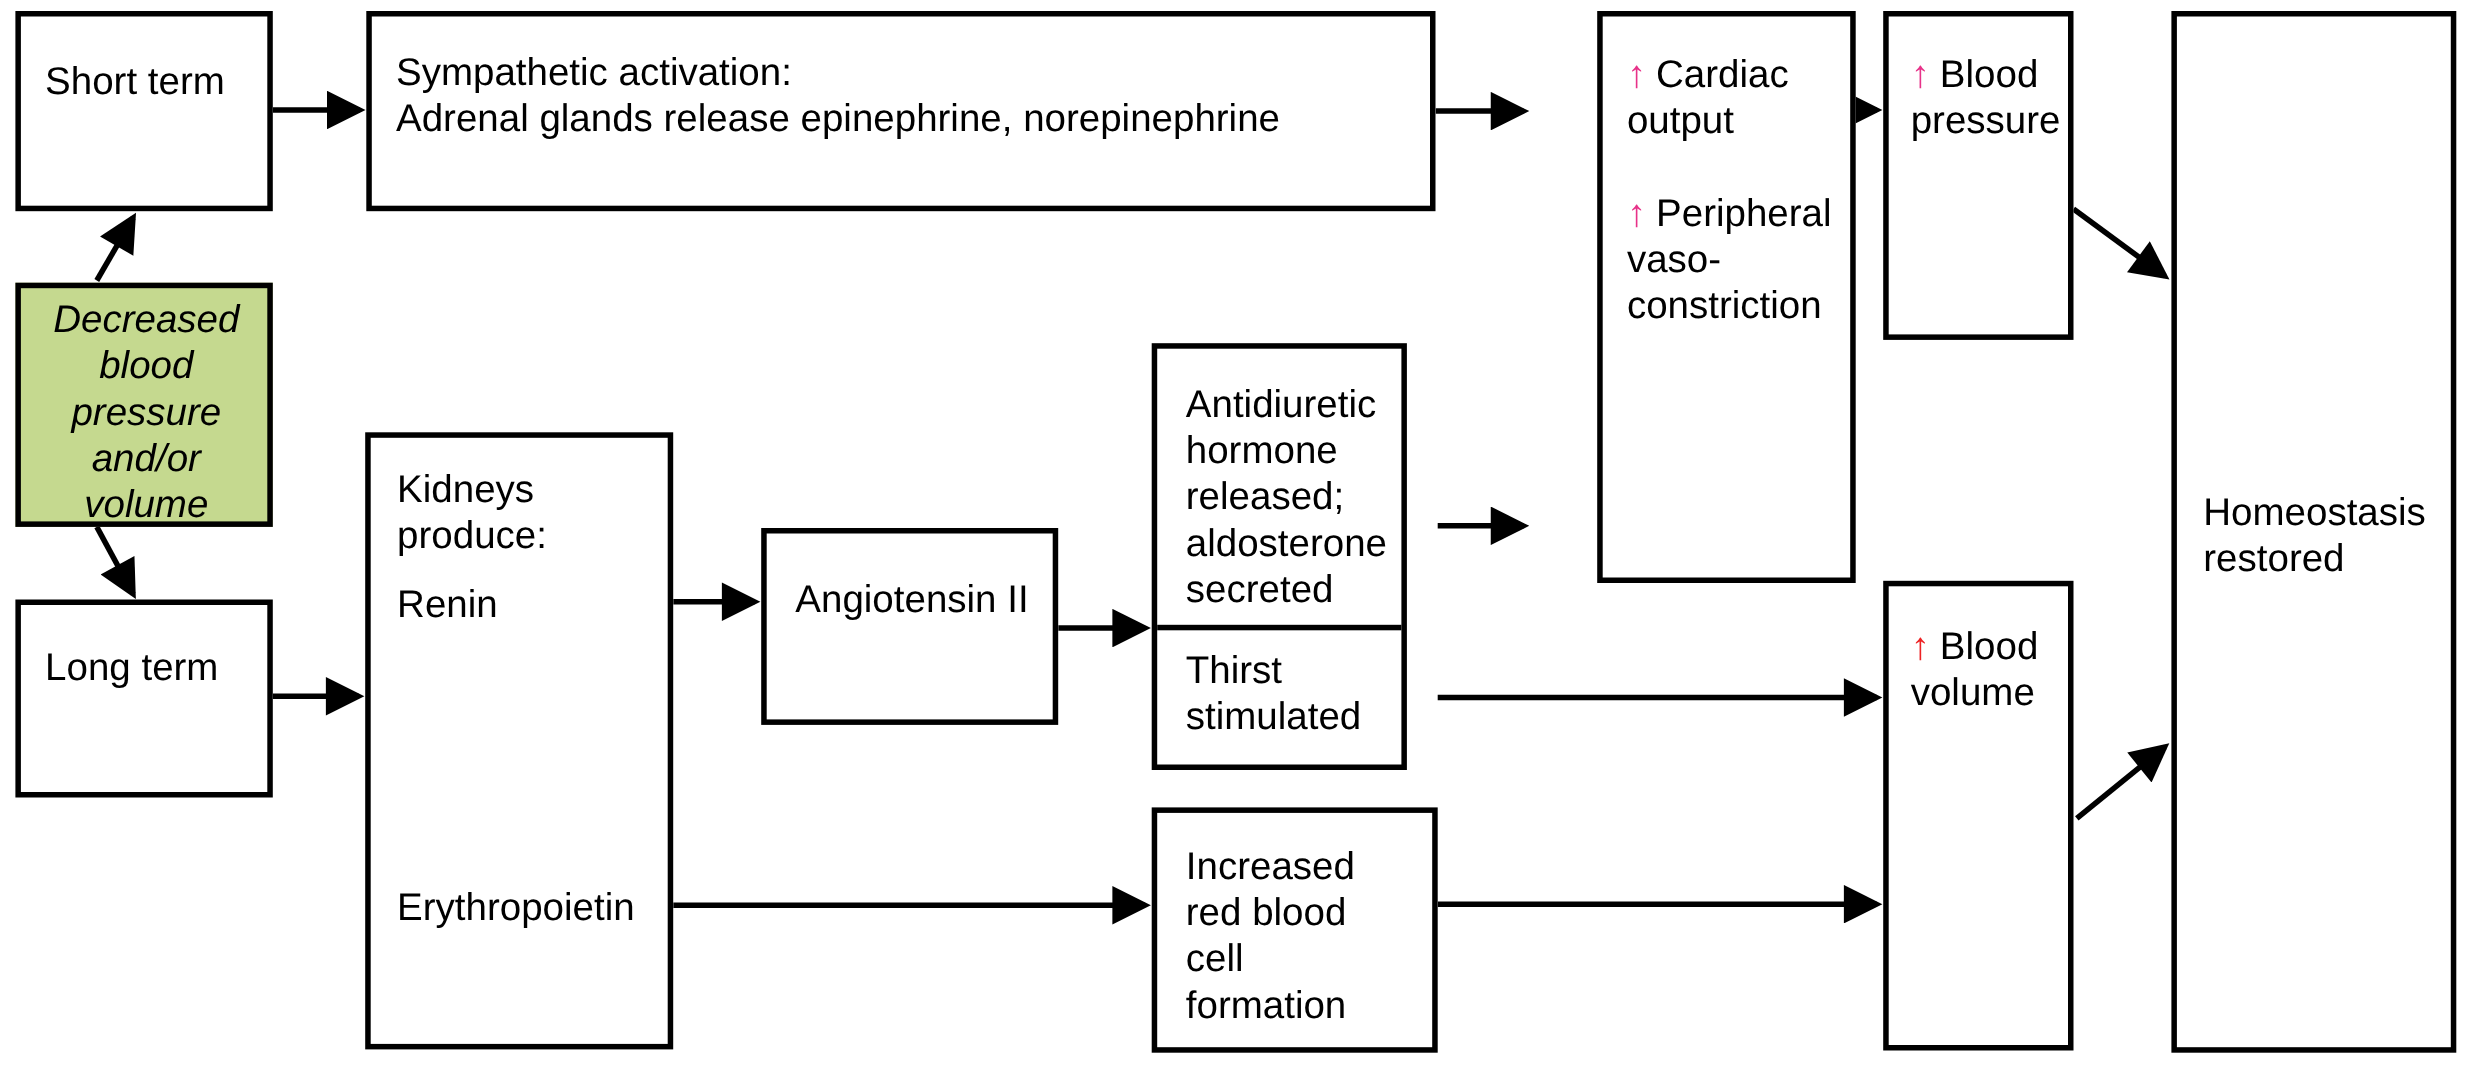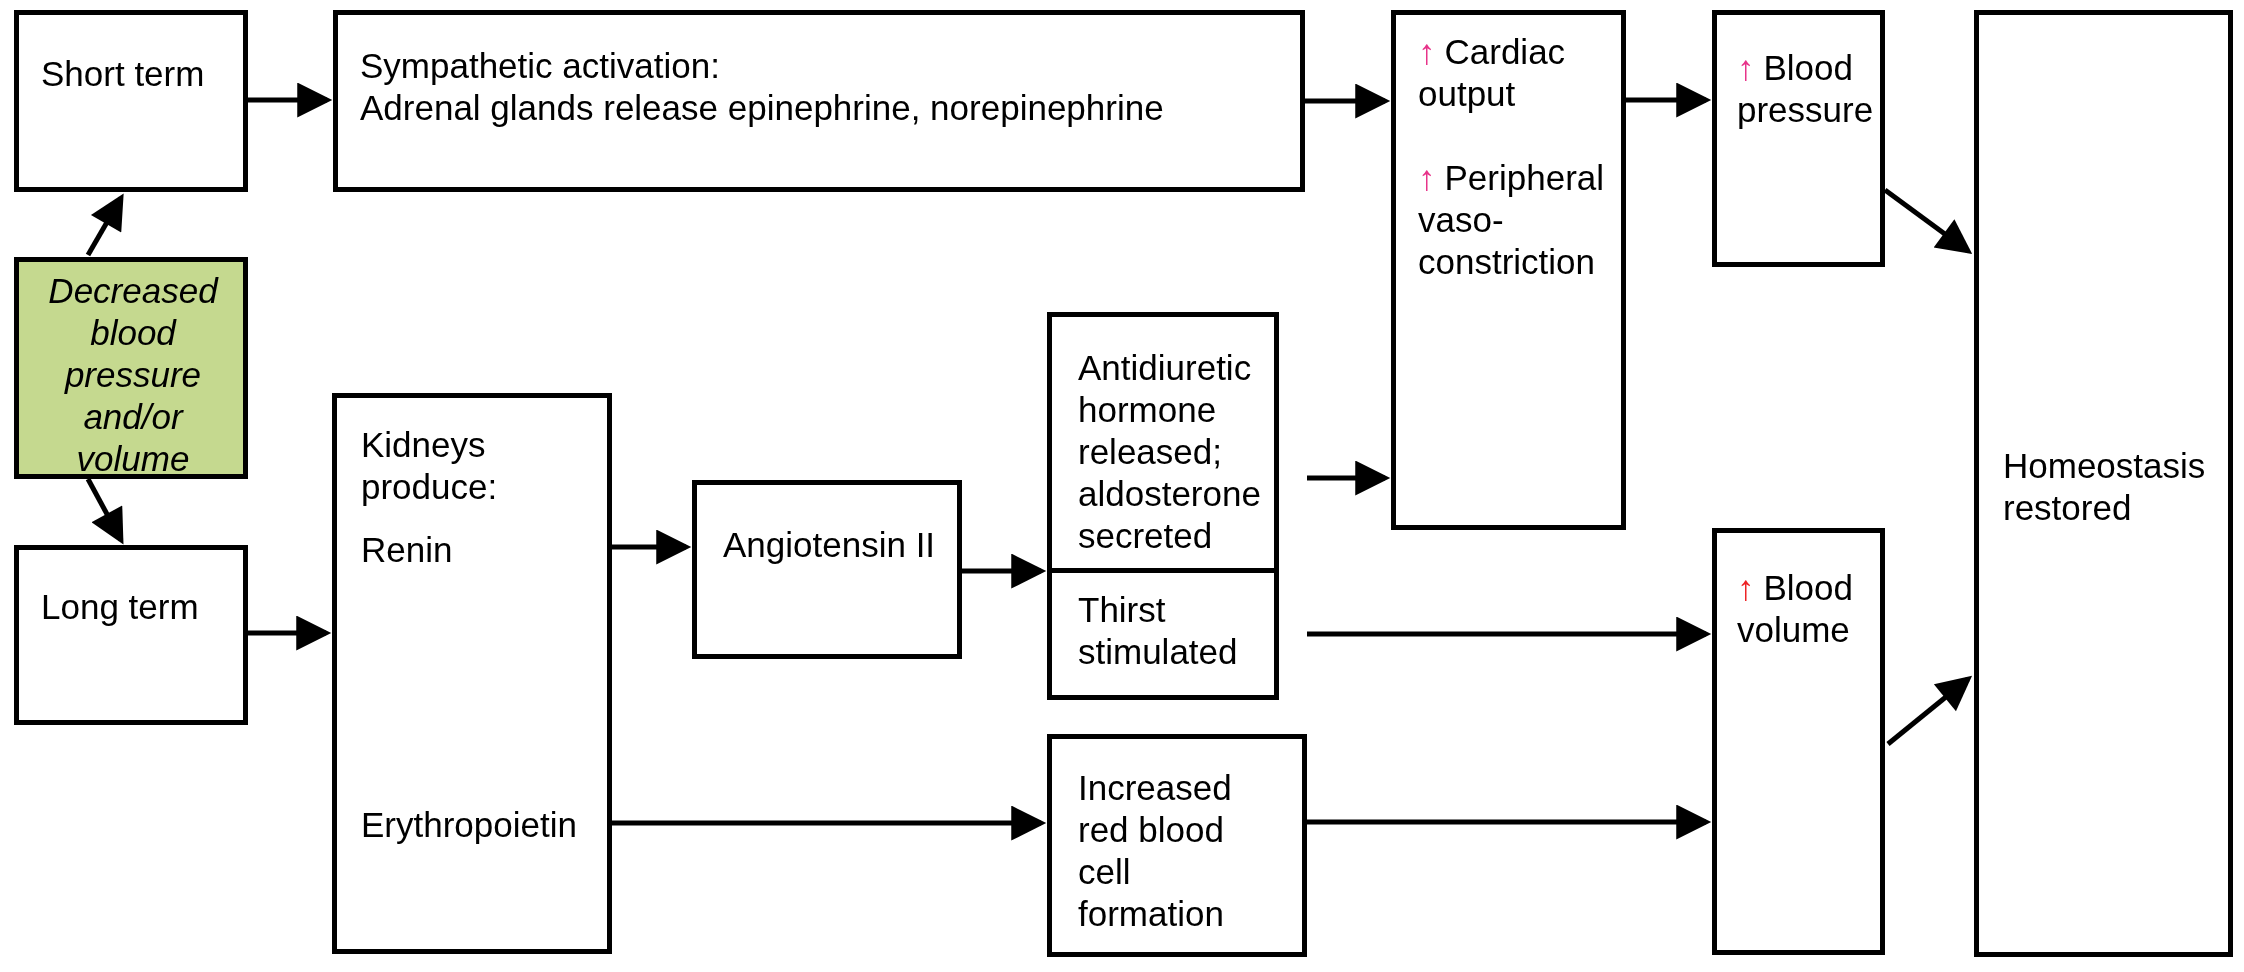--- a/index.html
+++ b/index.html
@@ -37,22 +37,22 @@
 
   .tline { display: block; }
   .spacer { min-height: 42px; }
 
   
   .n-short     { left: 14px;   top: 10px;  width: 234px; height: 182px; padding: 38px 10px 0 22px; }
   .n-decreased { left: 14px;   top: 257px; width: 234px; height: 222px; padding: 8px 14px 0 14px; text-align: center; font-style: italic; }
   .n-decreased .wrapblock { width: 200px; margin: 0 auto; }
   .n-long      { left: 14px;   top: 545px; width: 234px; height: 180px; padding: 36px 10px 0 22px; }
   .n-symp      { left: 333px;  top: 10px;  width: 972px; height: 182px; padding: 30px 12px 0 22px; }
-  .n-cardiac   { left: 1391px; top: 10px;  width: 235px; height: 520px; padding: 16px 14px 0 22px; }
-  .n-bp        { left: 1712px; top: 10px;  width: 173px; height: 257px; padding: 32px 10px 0 20px; }
+  .n-cardiac   { left: 1452px; top: 10px;  width: 235px; height: 520px; padding: 32px 14px 0 22px; }
+  .n-bp        { left: 1712px; top: 10px;  width: 173px; height: 299px; padding: 32px 10px 0 20px; }
   .n-homeo     { left: 1974px; top: 10px;  width: 259px; height: 947px; padding: 430px 12px 0 24px; }
   .n-kidneys   { left: 332px;  top: 393px; width: 280px; height: 561px; }
   .n-kidneys .intro   { position: absolute; left: 24px; top: 26px; width: 185px; }
   .n-kidneys .renin   { position: absolute; left: 24px; top: 131px; }
   .n-kidneys .erythro { position: absolute; left: 24px; top: 406px; white-space: nowrap; }
   .n-angio     { left: 692px;  top: 480px; width: 270px; height: 179px; padding: 39px 10px 0 26px; }
   .n-adh       { left: 1047px; top: 312px; width: 232px; height: 388px; padding: 0; }
   .n-adh .section-top    { height: 251px; padding: 30px 14px 0 26px; }
   .n-adh .section-bottom { border-top: 5px solid var(--line, #000); padding: 16px 14px 0 26px; }
   .n-rbc       { left: 1047px; top: 734px; width: 260px; height: 223px; padding: 28px 30px 0 26px; }

